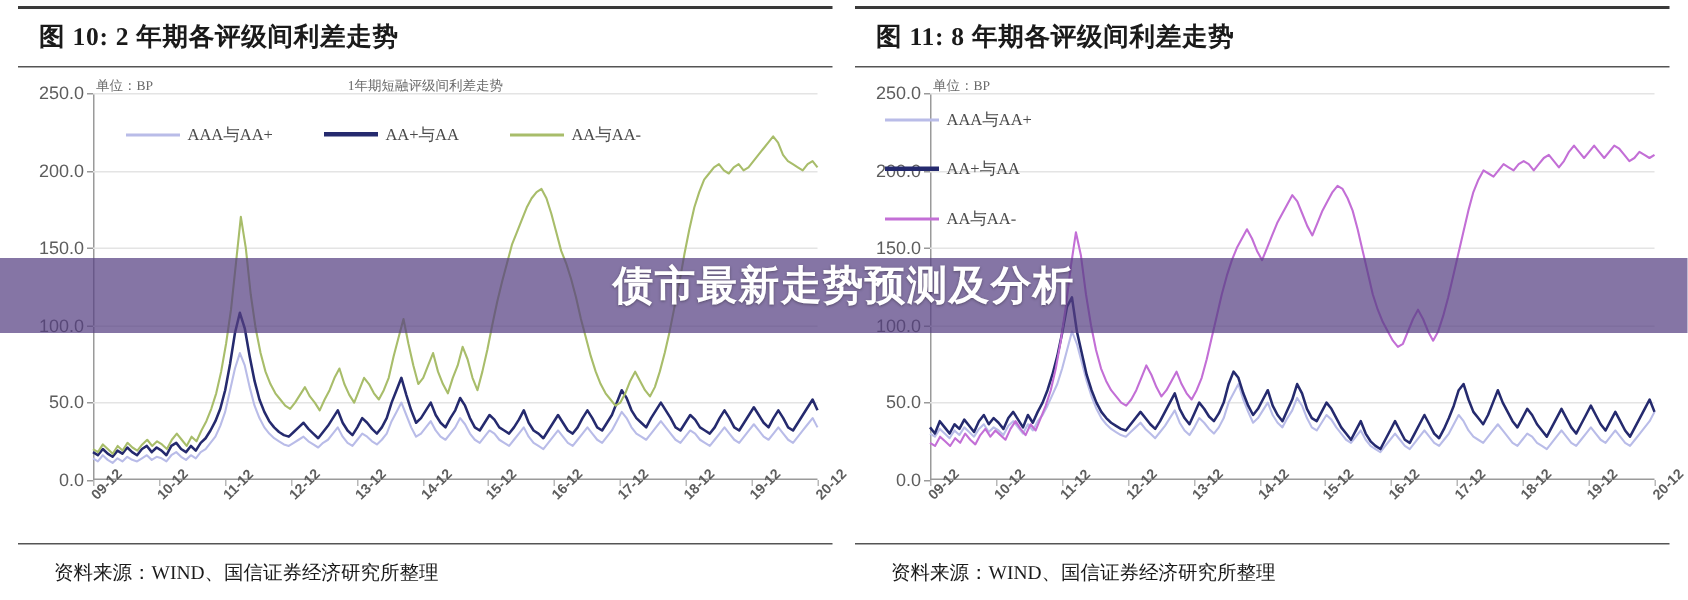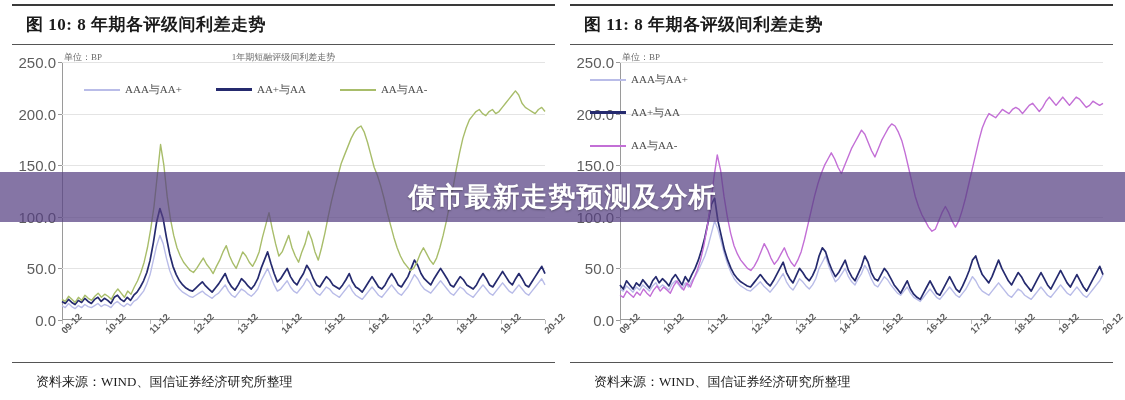--- a/index.html
+++ b/index.html
@@ -31,21 +31,21 @@
 
   .chart-area{position:absolute;top:48px;left:0;width:543px;height:310px;}
 
   .unit-label{position:absolute;top:3px;left:52px;font-size:9px;color:#6a6a6a;}
   .inner-title{position:absolute;top:3px;left:0;width:543px;text-align:center;
     font-size:9px;color:#6a6a6a;}
   .inner-title.shift{padding-left:40px;box-sizing:border-box;}
 
   .ylabel{
     position:absolute;left:0;width:44px;text-align:right;
-    font-size:15px;color:#5d5d5d;font-family:"Liberation Sans",sans-serif;
+    font-size:12px;color:#5d5d5d;font-family:"Liberation Sans",sans-serif;
     transform:translateY(-50%);
   }
   .plot{position:absolute;left:50px;top:14px;width:483px;height:258px;}
   .gridline{position:absolute;left:0;right:0;height:1px;background:#e4e4e4;}
   .axis-y{position:absolute;left:0;top:0;bottom:0;width:1px;background:#9a9a9a;}
   .axis-x{position:absolute;left:0;right:0;bottom:0;height:1px;background:#9a9a9a;}
   .tick{position:absolute;left:-4px;width:4px;height:1px;background:#9a9a9a;}
   .xtick{position:absolute;bottom:-4px;width:1px;height:4px;background:#b8b8b8;}
 
   .xlabel{
@@ -56,38 +56,38 @@
 
   .legend-h{position:absolute;top:34px;left:72px;display:flex;gap:34px;align-items:center;}
   .legend-v{position:absolute;top:24px;left:20px;display:flex;flex-direction:column;gap:18px;}
   .lg-item{display:flex;align-items:center;gap:5px;}
   .lg-swatch{display:inline-block;width:36px;height:0;border-top-style:solid;}
   .lg-text{font-size:11px;color:#4a4a4a;white-space:nowrap;}
 
   .banner{
     position:absolute;left:0;top:172px;width:1125px;height:50px;
     background:rgba(86,64,130,0.72);
-    display:flex;align-items:center;justify-content:center;
+    display:flex;align-items:flex-start;justify-content:center;
     z-index:40;pointer-events:none;
   }
   .banner-text{
     font-family:"Liberation Sans",sans-serif;
     font-size:27px;font-weight:bold;color:#ffffff;letter-spacing:1px;
     text-shadow:0 1px 2px rgba(0,0,0,.35);
   }
   svg{display:block;overflow:visible;}
 </style>
 </head>
 <body>
 
 <div class="page">
 
   <div class="panel panel-left">
     <div class="rule rule-top"></div>
-    <div class="fig-title">图 10: 8 年期各评级间利差走势</div>
+    <div class="fig-title">图 10: 2 年期各评级间利差走势</div>
     <div class="rule rule-under-title"></div>
 
     <div class="chart-area">
       <div class="unit-label">单位：BP</div>
       <div class="inner-title">1年期短融评级间利差走势</div>
       <div id="left-yaxis">
           <div class="ylabel" style="top: 272px;">0.0</div>
           <div class="ylabel" style="top: 220.4px;">50.0</div>
           <div class="ylabel" style="top: 168.8px;">100.0</div>
           <div class="ylabel" style="top: 117.2px;">150.0</div>

